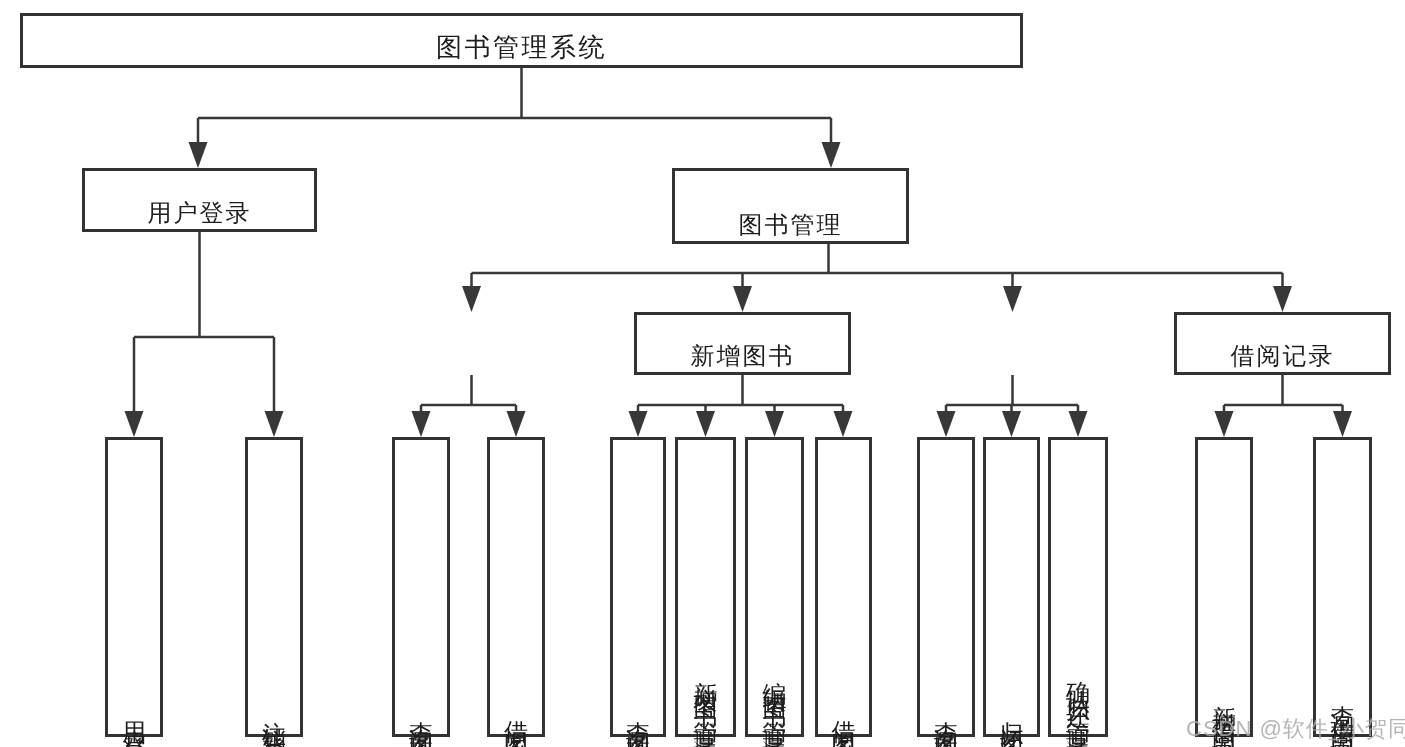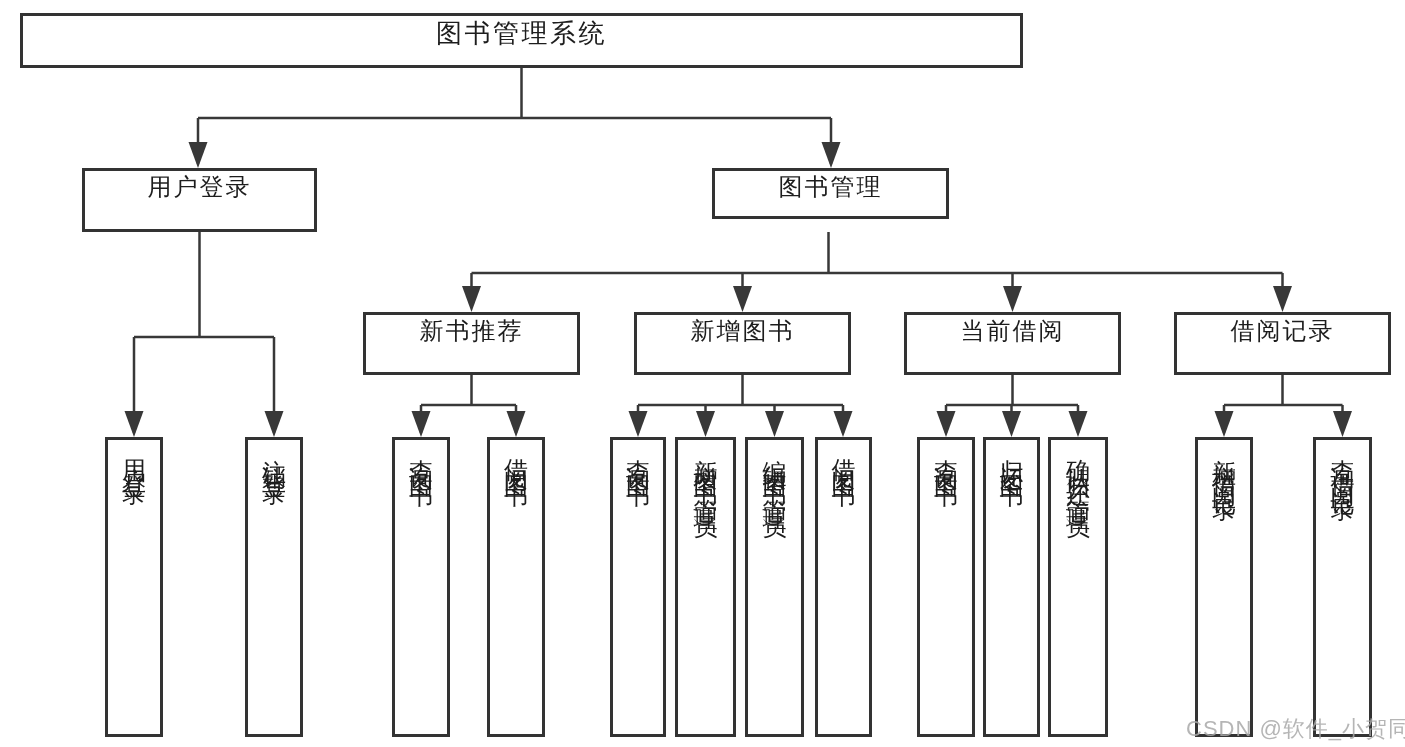--- a/index.html
+++ b/index.html
@@ -3,21 +3,21 @@
 <meta charset="utf-8">
 <style>
   html,body{margin:0;padding:0;background:#ffffff;}
   .stage{
     position:relative;width:1405px;height:747px;background:#ffffff;
     font-family:"Liberation Sans","DejaVu Sans",sans-serif;overflow:hidden;
   }
   .wires{position:absolute;left:0;top:0;z-index:1;}
   .node{
     position:absolute;box-sizing:border-box;border:3px solid #333333;
-    background:#ffffff;display:flex;align-items:flex-start;justify-content:center;
+    background:#ffffff;display:flex;align-items:flex-end;justify-content:center;
     color:#1d1d1d;z-index:2;
   }
   .node.title span{font-size:26px;letter-spacing:2.5px;}
   .node.h span{font-size:24px;letter-spacing:2px;}
   .node.v span{
     writing-mode:vertical-rl;text-orientation:mixed;
     font-size:24px;letter-spacing:8px;line-height:1;
   }
   .watermark{
     position:absolute;left:1186px;top:714px;z-index:5;
@@ -69,32 +69,26 @@
     </g>
   </svg>
 
   <div class="node title" style="left:20px;top:13px;width:1003px;height:55px">
     <span>图书管理系统</span>
   </div>
 
   <div class="node h" style="left:82px;top:168px;width:235px;height:64px">
     <span>用户登录</span>
   </div>
-  <div class="node h" style="left:712px;top:168px;width:237px;height:51px">
+  <div class="node h" style="left:672px;top:168px;width:237px;height:76px">
     <span>图书管理</span>
   </div>
 
-  <div class="node h" style="left:363px;top:312px;width:217px;height:63px">
-    <span>新书推荐</span>
-  </div>
   <div class="node h" style="left:634px;top:312px;width:217px;height:63px">
     <span>新增图书</span>
-  </div>
-  <div class="node h" style="left:904px;top:312px;width:217px;height:63px">
-    <span>当前借阅</span>
   </div>
   <div class="node h" style="left:1174px;top:312px;width:217px;height:63px">
     <span>借阅记录</span>
   </div>
 
   <div class="node v" style="left:105px;top:437px;width:58px;height:300px">
     <span>用户登录</span>
   </div>
   <div class="node v" style="left:245px;top:437px;width:58px;height:300px">
     <span>注销登录</span>

